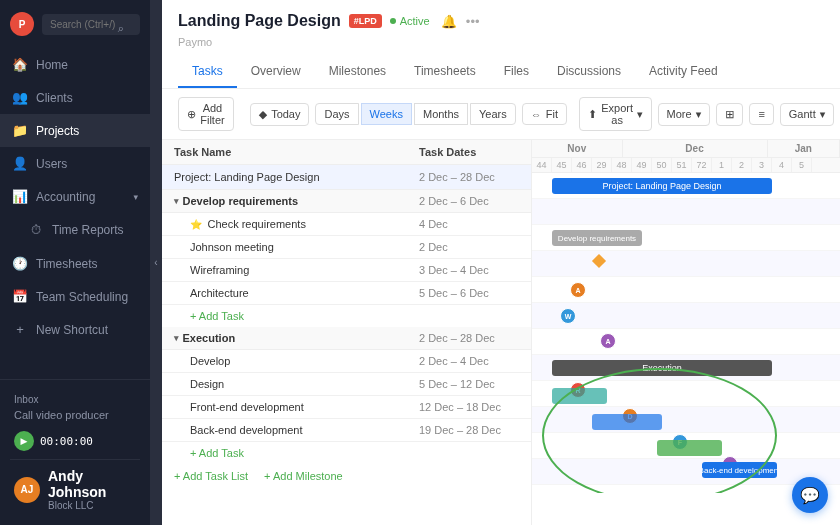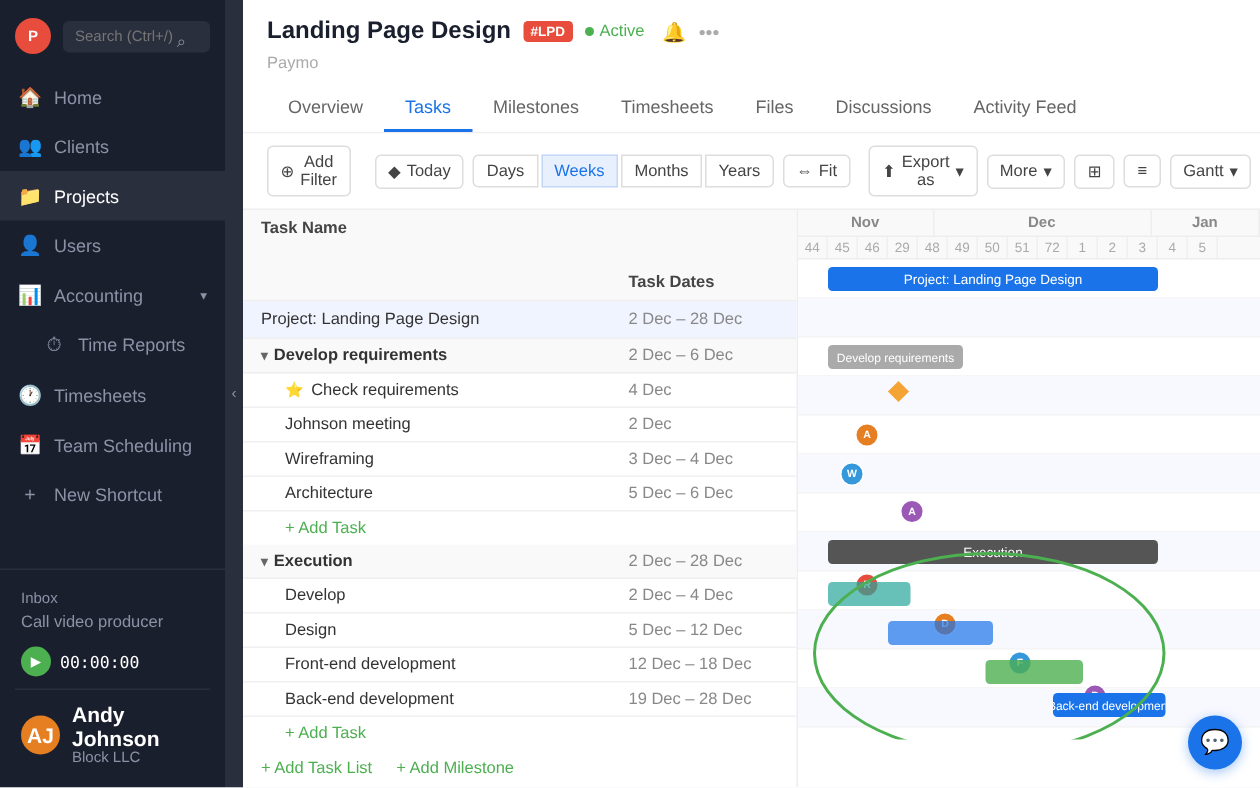--- a/index.html
+++ b/index.html
@@ -18,21 +18,21 @@
     .nav-item.active .nav-icon { color: #4CAF50; }
     .nav-icon { font-size: 13px; width: 16px; text-align: center; }
     .accounting-arrow { margin-left: auto; font-size: 9px; }
     .sidebar-bottom { padding: 10px; border-top: 1px solid #2a2f3e; }
     .inbox-label { font-size: 10px; color: #8b92a5; padding: 4px 4px 2px; }
     .inbox-item { font-size: 11px; color: #8b92a5; padding: 2px 4px 6px; }
     .timer-row { display: flex; align-items: center; gap: 6px; padding: 4px; }
     .timer-btn { width: 20px; height: 20px; border-radius: 50%; background: #4CAF50; border: none; color: white; font-size: 9px; cursor: pointer; display: flex; align-items: center; justify-content: center; }
     .timer-text { color: #ffffff; font-size: 11px; font-family: monospace; }
     .user-row { display: flex; align-items: center; gap: 8px; padding: 8px 4px 4px; border-top: 1px solid #2a2f3e; margin-top: 4px; }
-    .avatar { width: 26px; height: 26px; border-radius: 50%; background: #e67e22; display: flex; align-items: center; justify-content: center; color: white; font-size: 14px; font-weight: bold; text-align: right; }
+    .avatar { width: 26px; height: 26px; border-radius: 50%; background: #e67e22; display: flex; align-items: center; justify-content: center; color: white; font-size: 10px; font-weight: bold; text-align: right; }
     .user-info { flex: 1; }
     .user-name { color: #ffffff; font-size: 14px; font-weight: 700; }
     .user-company { color: #8b92a5; font-size: 10px; }
     .sidebar-collapse { width: 12px; background: #2a2f3e; cursor: pointer; display: flex; align-items: center; justify-content: center; color: #8b92a5; font-size: 10px; }
 
     
     .main { flex: 1; display: flex; flex-direction: column; background: #ffffff; overflow: hidden; justify-content: center; }
 
     
     .page-header { padding: 12px 16px 0; border-bottom: 1px solid #eee; }
@@ -59,21 +59,21 @@
     .spacer { flex: 1; }
     .gantt-btn { display: flex; align-items: center; gap: 4px; padding: 4px 8px; border: 1px solid #ddd; border-radius: 4px; background: white; cursor: pointer; font-size: 11px; color: #444; }
 
     
     .content { display: flex; flex: 1; overflow: hidden; }
 
     
     .task-list { width: 370px; flex-shrink: 0; border-right: 1px solid #eee; overflow-y: auto; overflow-x: hidden; }
     .task-list-header { display: flex; padding: 6px 12px; background: #f9f9f9; border-bottom: 1px solid #eee; font-weight: 600; color: #444; font-size: 11px; }
     .task-name-col { flex: 1; }
-    .task-dates-col { width: 100px; text-align: left; margin-top: 36px; }
+    .task-dates-col { width: 100px; text-align: left; }
     .project-row { display: flex; align-items: center; padding: 6px 12px; background: #f0f4ff; border-bottom: 1px solid #eee; font-size: 11px; color: #333; font-weight: 500; }
     .task-group { }
     .group-header { display: flex; align-items: center; padding: 5px 12px; background: #f9f9f9; border-bottom: 1px solid #eee; font-size: 11px; font-weight: 600; color: #333; }
     .group-arrow { margin-right: 4px; font-size: 9px; color: #666; cursor: pointer; }
     .group-name { flex: 1; }
     .group-dates { width: 100px; color: #888; font-weight: 400; }
     .task-row { display: flex; align-items: center; padding: 5px 12px 5px 28px; border-bottom: 1px solid #f0f0f0; font-size: 11px; color: #333; }
     .task-row-name { flex: 1; display: flex; align-items: center; gap: 5px; }
     .task-icon { font-size: 10px; }
     .task-dates { width: 100px; color: #888; font-size: 11px; }
@@ -183,22 +183,22 @@
         <span class="status-dot"></span>
         <span>Active</span>
       </span>
       <div class="header-icons">
         <span style="cursor:pointer;">🔔</span>
         <span style="cursor:pointer;">•••</span>
       </div>
     </div>
     <div class="page-subtitle">Paymo</div>
     <div class="page-tabs">
+      <div class="page-tab active">Tasks</div>
       <div class="page-tab">Overview</div>
-      <div class="page-tab active">Tasks</div>
       <div class="page-tab">Milestones</div>
       <div class="page-tab">Timesheets</div>
       <div class="page-tab">Files</div>
       <div class="page-tab">Discussions</div>
       <div class="page-tab">Activity Feed</div>
     </div>
   </div>
 
   <div class="toolbar">
     <button class="toolbar-btn">

